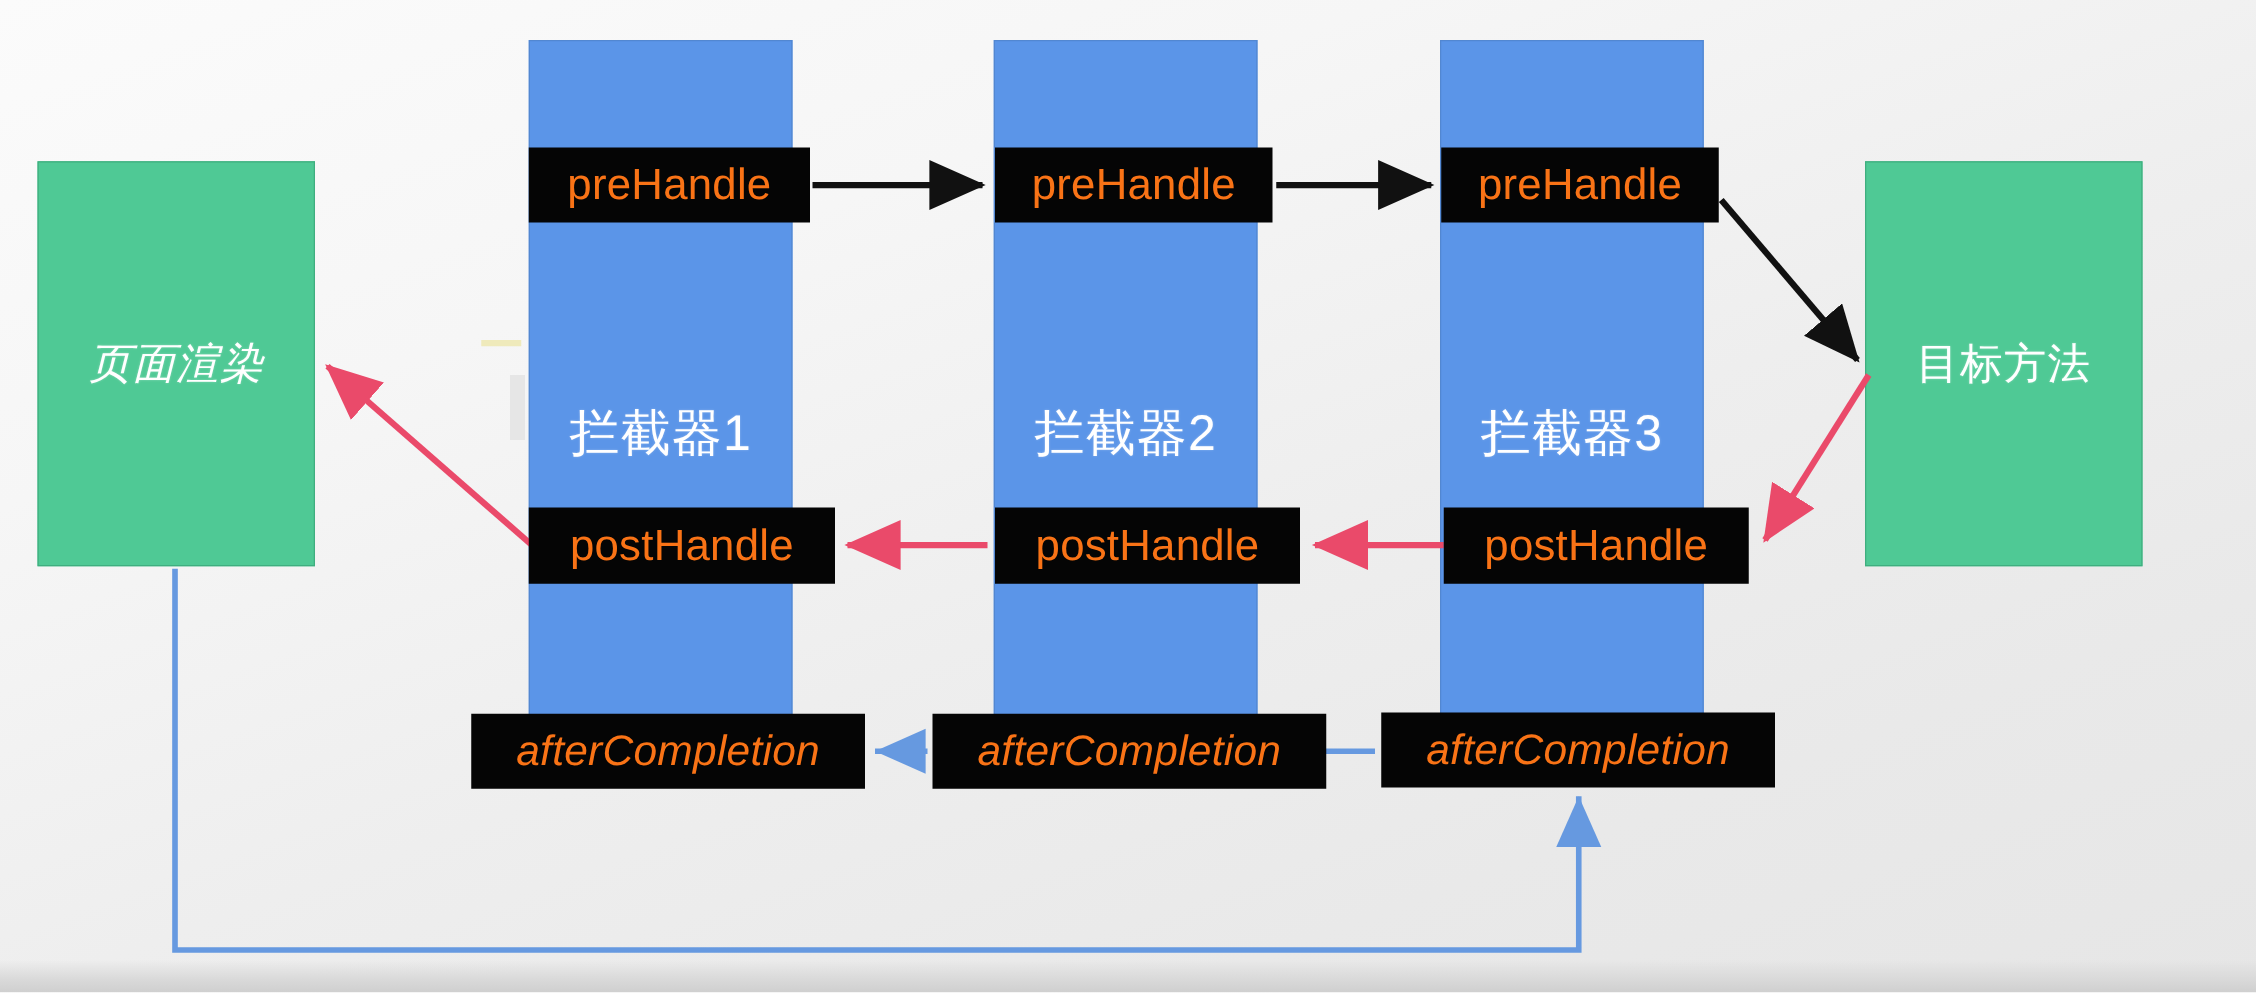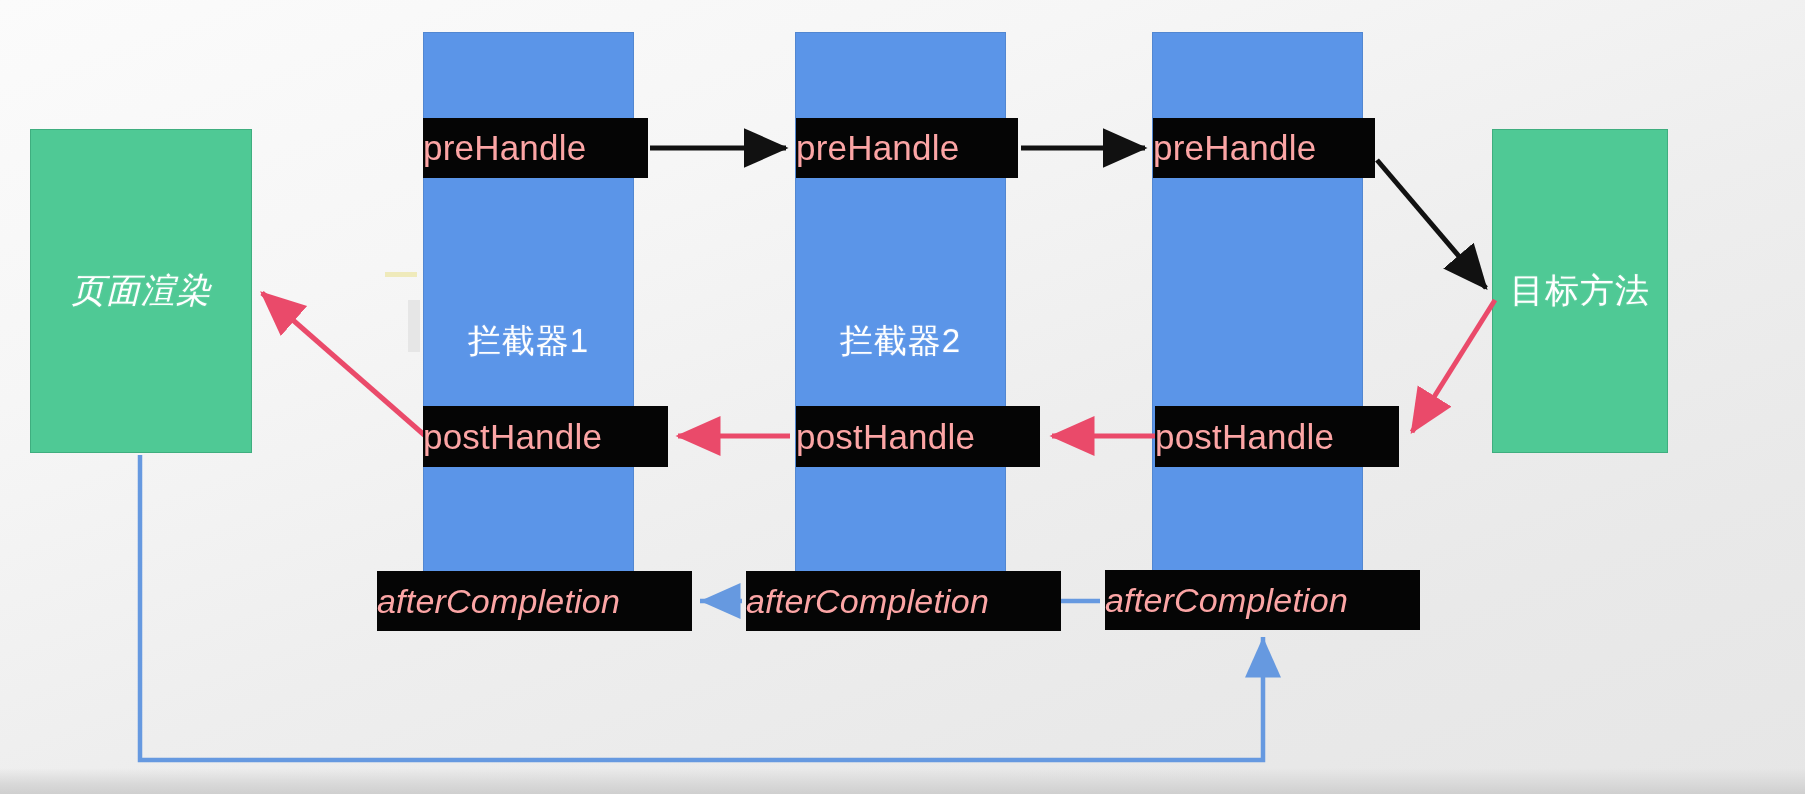--- a/index.html
+++ b/index.html
@@ -38,32 +38,33 @@
   }
   .blue-col {
     position: absolute;
     background: #5b95e8;
     border: 1px solid #5287d1;
     box-sizing: border-box;
   }
   .col-label {
     position: absolute;
     color: #ffffff;
-    font-size: 33px;
+    font-size: 40px;
     text-align: center;
     letter-spacing: 1px;
     text-shadow: 0 0 2px rgba(255,255,255,.3);
     white-space: nowrap;
   }
   .black-box {
     position: absolute;
     background: #050505;
-    color: #fca5a5;
+    color: #f97316;
     display: flex;
     align-items: center;
+    justify-content: center;
     font-size: 35px;
     letter-spacing: .2px;
     white-space: nowrap;
     box-sizing: border-box;
   }
   .black-box.small { font-size: 34px; font-style: italic; }
   svg.wires {
     position: absolute;
     left: 0;
     top: 0;
@@ -79,31 +80,32 @@
 </style>
 </head>
 <body>
 
 <div id="stage">
 
   <div class="green-box" style="left:30px; top:129px; width:222px; height:324px;font-style:italic;">
     <span>页面渲染</span>
   </div>
 
-  <div class="green-box" style="left:1492px; top:129px; width:176px; height:324px;">
+  <div class="green-box" style="left:1492px; top:129px; width:222px; height:324px;">
     <span>目标方法</span>
   </div>
 
   <div class="blue-col" style="left:423px; top:32px; width:211px; height:593px;"></div>
   <div class="col-label" style="left:423px; top:319px; width:211px;">拦截器1</div>
 
   <div class="blue-col" style="left:795px; top:32px; width:211px; height:593px;"></div>
   <div class="col-label" style="left:795px; top:319px; width:211px;">拦截器2</div>
 
   <div class="blue-col" style="left:1152px; top:32px; width:211px; height:593px;"></div>
+  <div class="col-label" style="left:1152px; top:319px; width:211px;">拦截器3</div>
 
   <div class="stray" style="left:385px; top:272px; width:32px; height:5px; background:#e9e08a; opacity:.55;"></div>
   <div class="stray" style="left:408px; top:300px; width:12px; height:52px; background:#dcdcdc; opacity:.6;"></div>
   <div class="stray" style="left:423px; top:622px; width:211px; height:5px; background:#5b7fd4; opacity:.75;"></div>
 
   <svg class="wires" viewBox="0 0 1805 794">
     <defs>
       <marker id="arrow-black" markerWidth="11" markerHeight="11" refX="8.5" refY="4" orient="auto" markerUnits="strokeWidth">
         <path d="M0,0 L9,4 L0,8 z" fill="#111111"></path>
       </marker>

